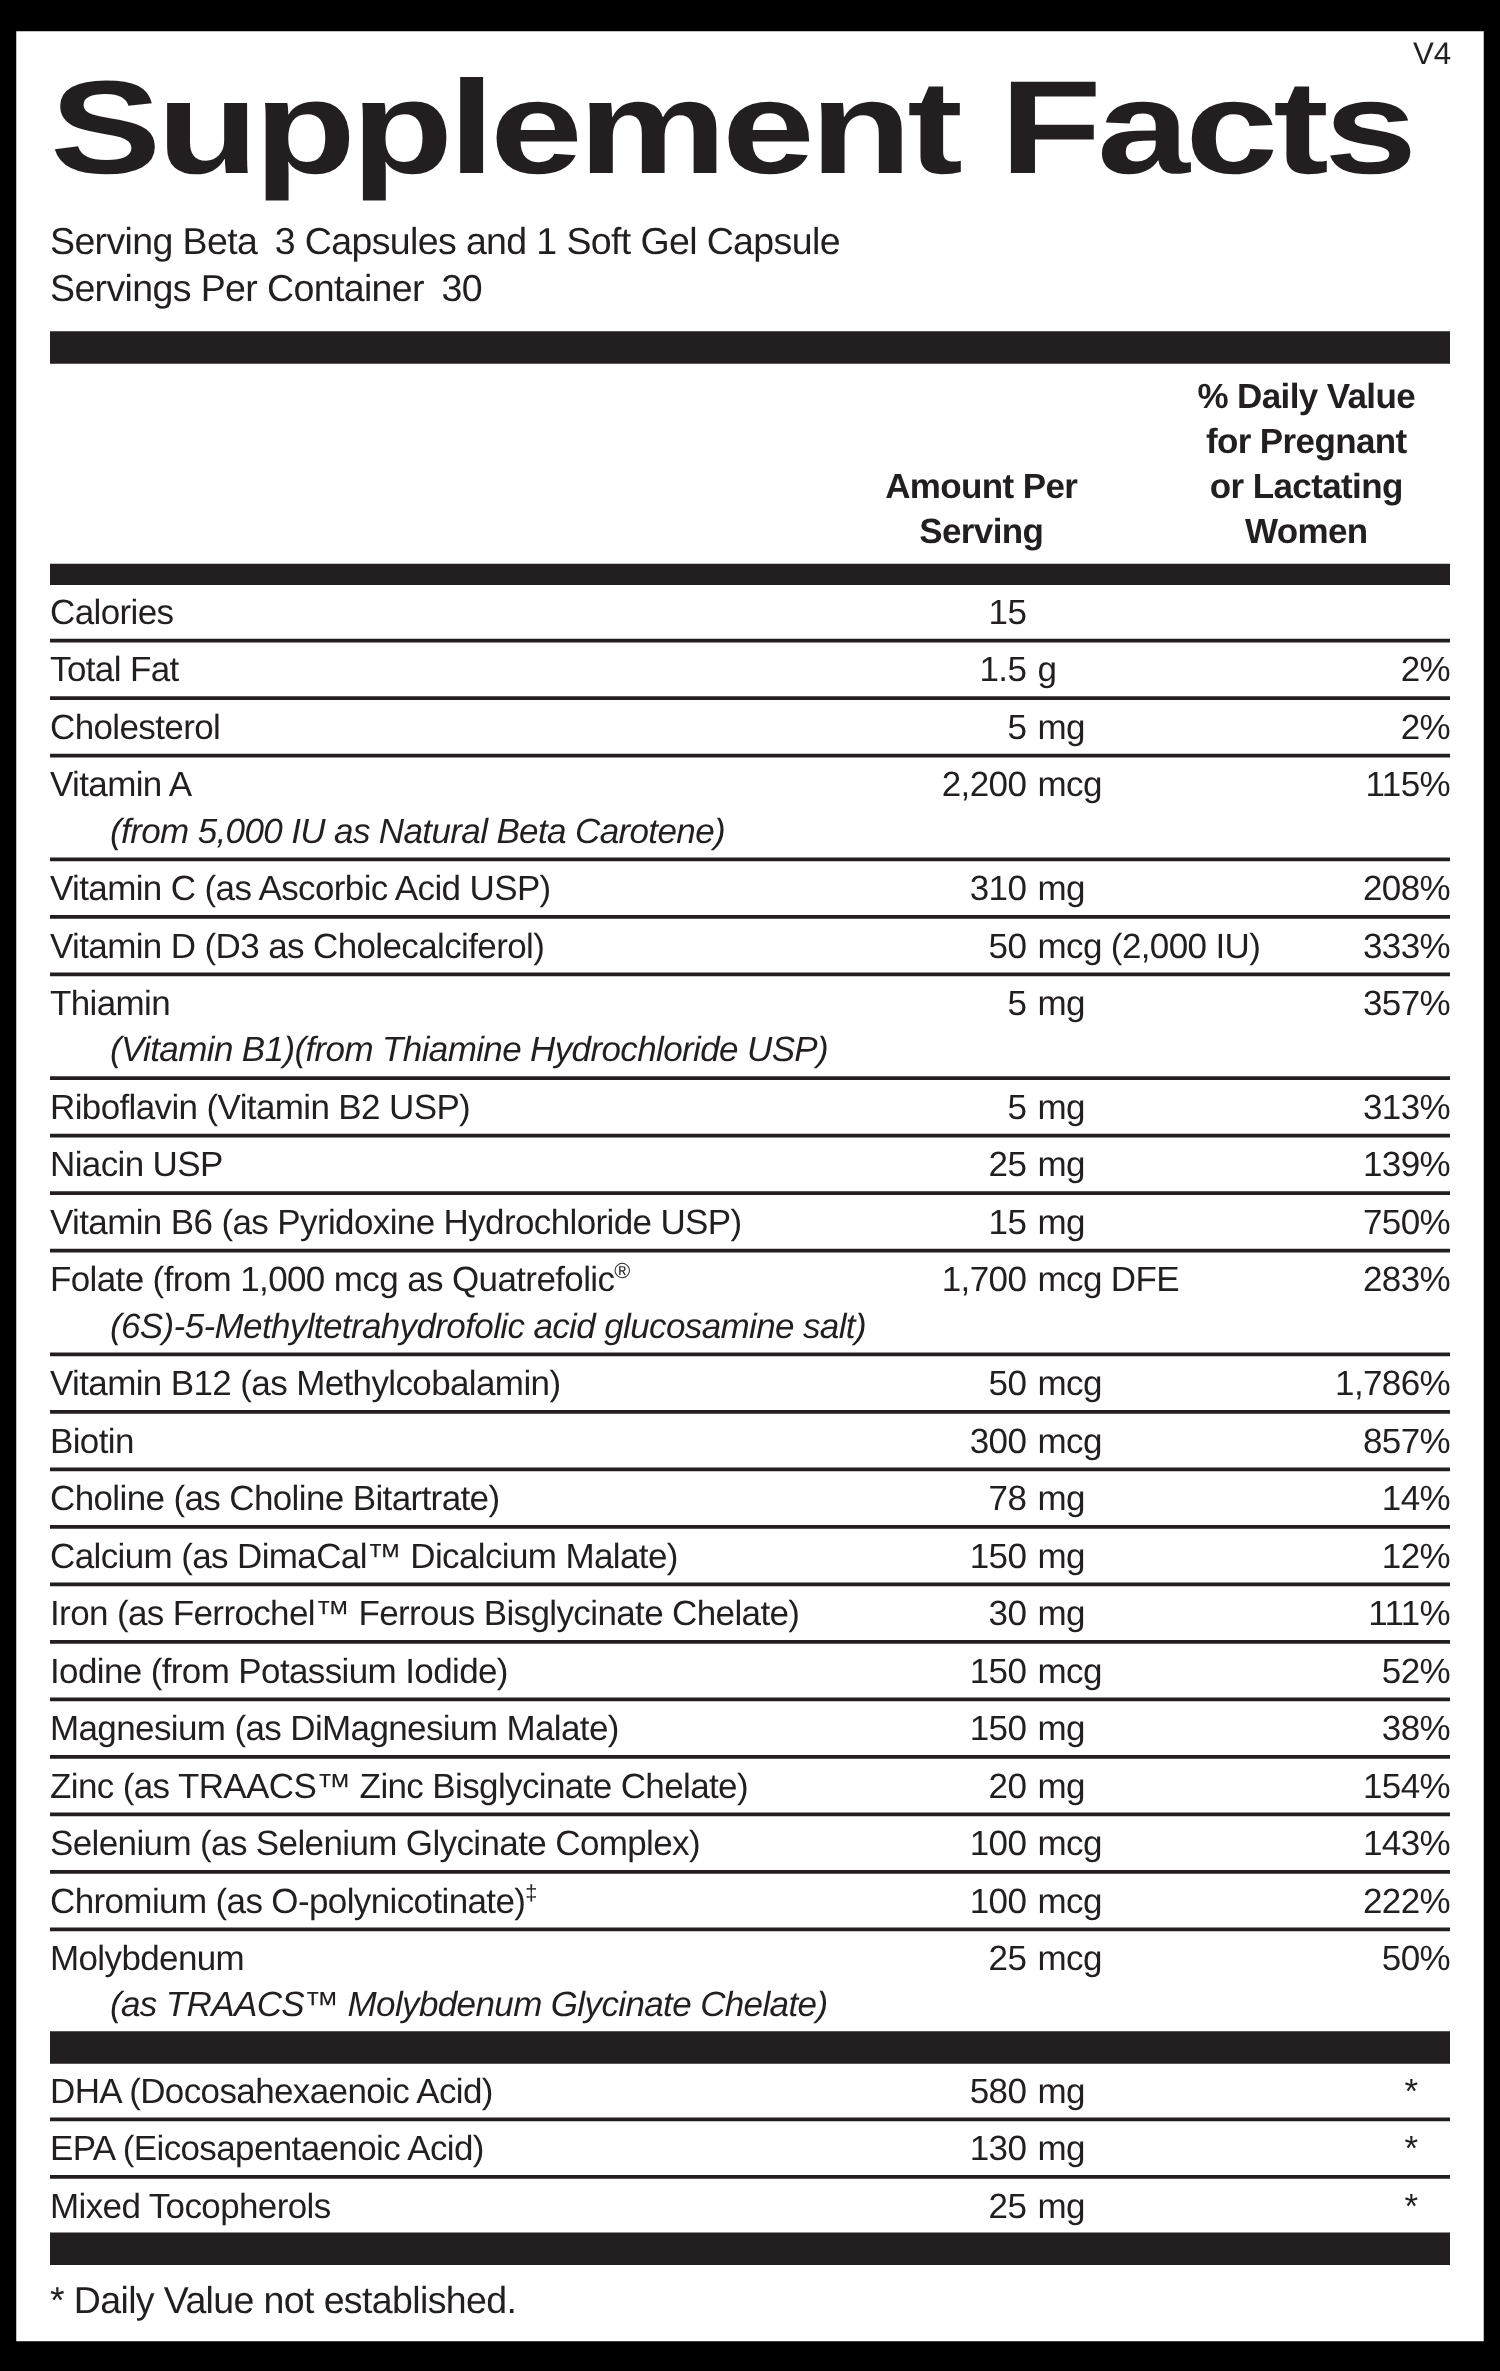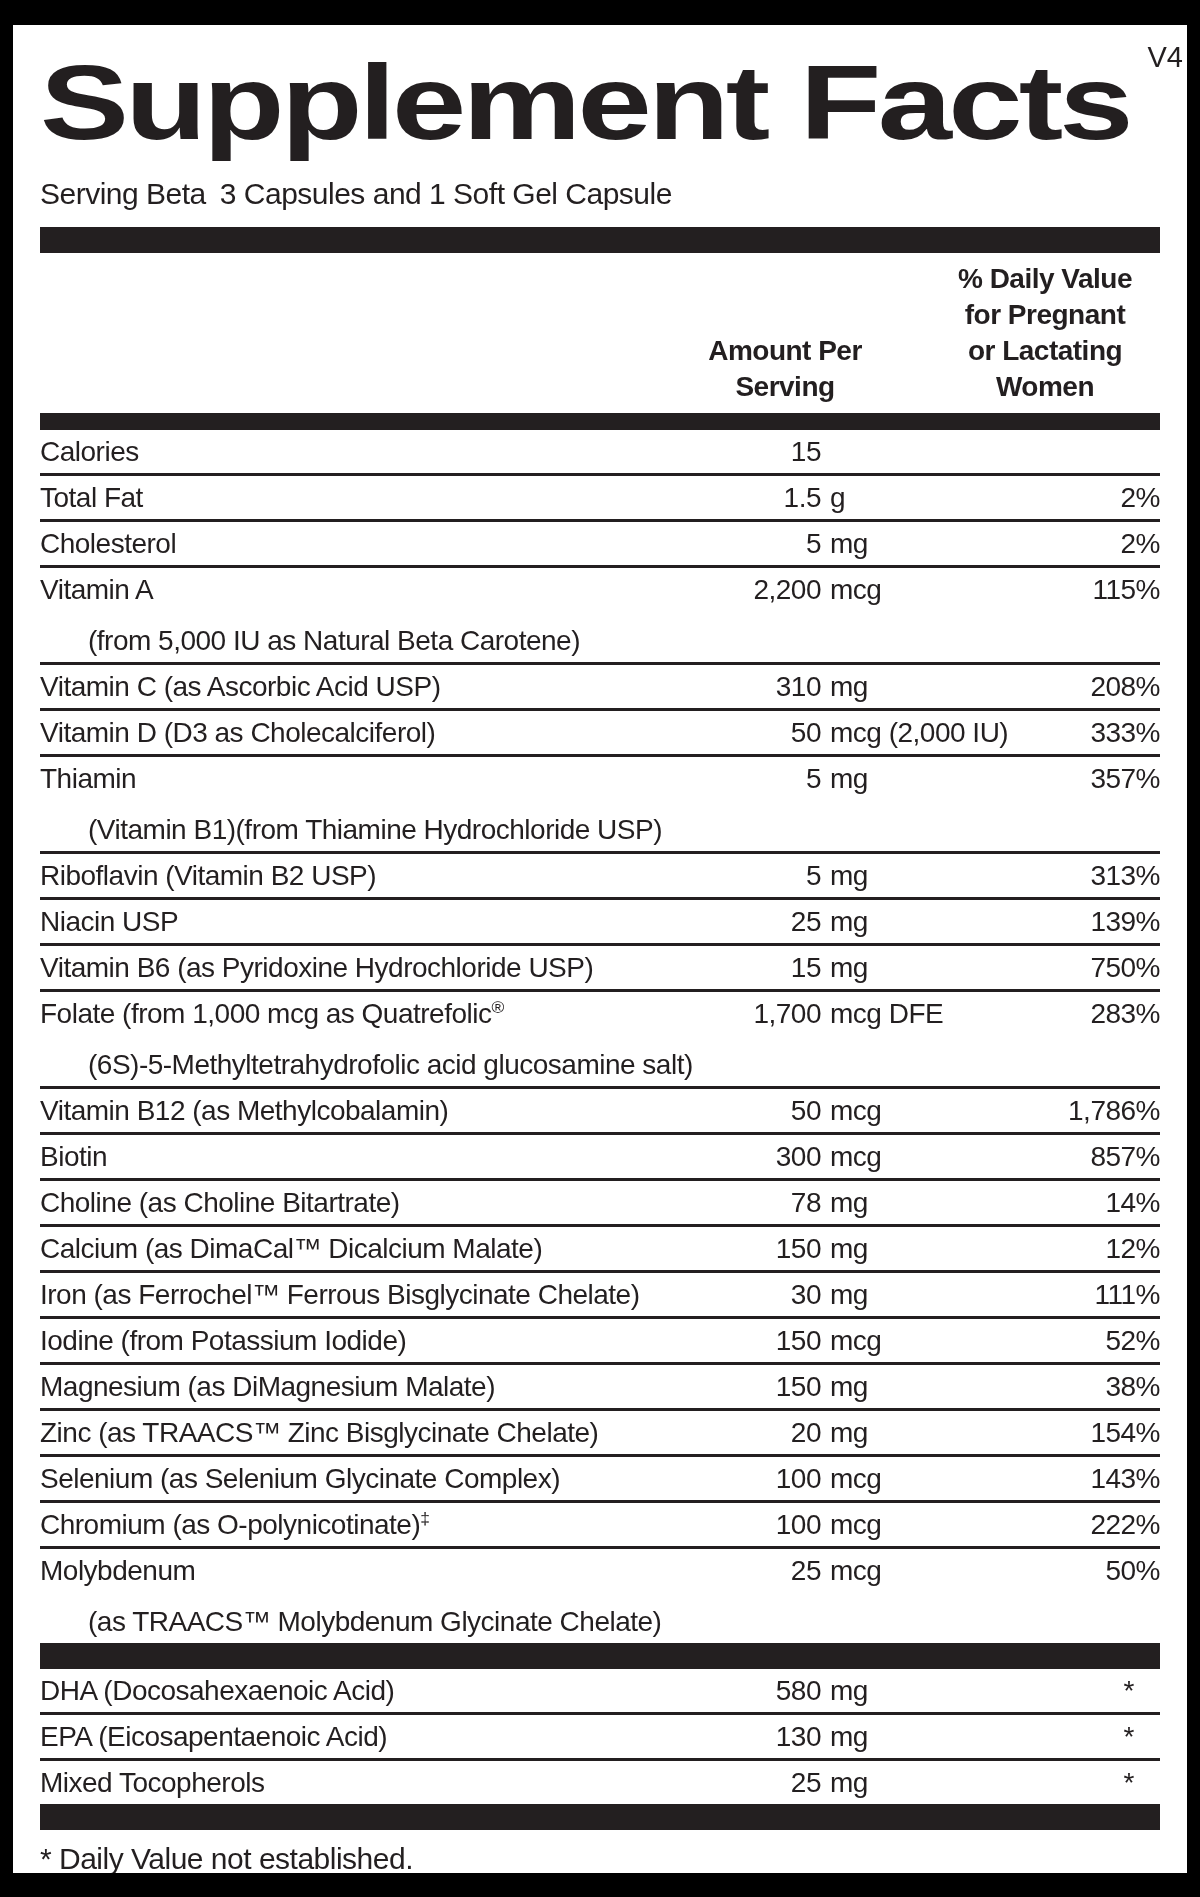--- a/index.html
+++ b/index.html
@@ -9,22 +9,22 @@
     width: 1200px; height: 1897px; position: relative; overflow: hidden;
     font-family: "Liberation Sans", "DejaVu Sans", sans-serif;
     color: var(--ink);
   }
   .panel {
     position: absolute; left: 13px; top: 25px; right: 13px; bottom: 24px;
     background: var(--paper); overflow: hidden;
   }
   .content { padding: 10px 27px 0 27px; position: relative; }
   .version-tag {
-    position: absolute; top: 6px; right: 4px;
-    font-size: 29px; line-height: 1; margin-top: 12px;
+    position: absolute; top: 6px; right: 26px;
+    font-size: 25px; line-height: 1;
   }
   .title {
     margin-top: 14px; font-size: 106px; font-weight: bold; line-height: 1.0;
     letter-spacing: -3px; white-space: nowrap;
     display: inline-block; transform: scaleX(1.26); transform-origin: left center;
   }
   .serving-block { margin-top: 20px; font-size: 30px; line-height: 38px; letter-spacing: -0.5px; }
   .serving-line .val { margin-left: 14px; }
   .bar { background: var(--ink); }
   .bar-1 { height: 26px; margin-top: 14px; }
@@ -40,39 +40,42 @@
   .dv-head { width: 230px; text-align: center; white-space: pre-line; }
   .rows { font-size: 28px; line-height: 35px; letter-spacing: -0.5px; }
   .row { padding: 4px 0 4px 0; }
   .rows .row + .row { border-top: 3px solid var(--ink); }
   .row-main { display: flex; align-items: baseline; }
   .cell-name { flex: 1 1 auto; white-space: nowrap; overflow: visible; }
   .cell-amt-num { width: 160px; flex: 0 0 160px; text-align: right; white-space: nowrap; }
   .cell-amt-unit { width: 180px; flex: 0 0 180px; margin-left: 9px; text-align: left; white-space: nowrap; overflow: visible; }
   .cell-dv { width: 150px; flex: 0 0 150px; text-align: right; white-space: nowrap; }
   .cell-dv.star { padding-right: 26px; }
-  .row-sub { margin-top: 16px; padding-left: 48px; white-space: nowrap; }
+  .row-sub { margin-top: 2px; padding-left: 48px; white-space: nowrap; font-style: italic; }
   .sup { font-size: 0.62em; vertical-align: super; line-height: 0; }
   .footnote { margin-top: 10px; font-size: 30px; line-height: 38px; letter-spacing: -0.5px; }
 </style>
 </head>
 <body>
 
 <div class="panel">
   <div class="content">
 
     <div class="version-tag">V4</div>
 
     <div>
       <span class="title">Supplement Facts</span>
     </div>
 
     <div class="serving-block">
       <div class="serving-line">
         <span>Serving Beta</span><span class="val">3 Capsules and 1 Soft Gel Capsule</span>
+      </div>
+      <div class="serving-line">
+        <span>Servings Per Container</span><span class="val">30</span>
       </div>
     </div>
 
     <div class="bar bar-1"></div>
 
     <div class="col-heads">
       <div class="amount-head">Amount Per
 Serving</div>
       <div class="dv-head">% Daily Value
 for Pregnant

